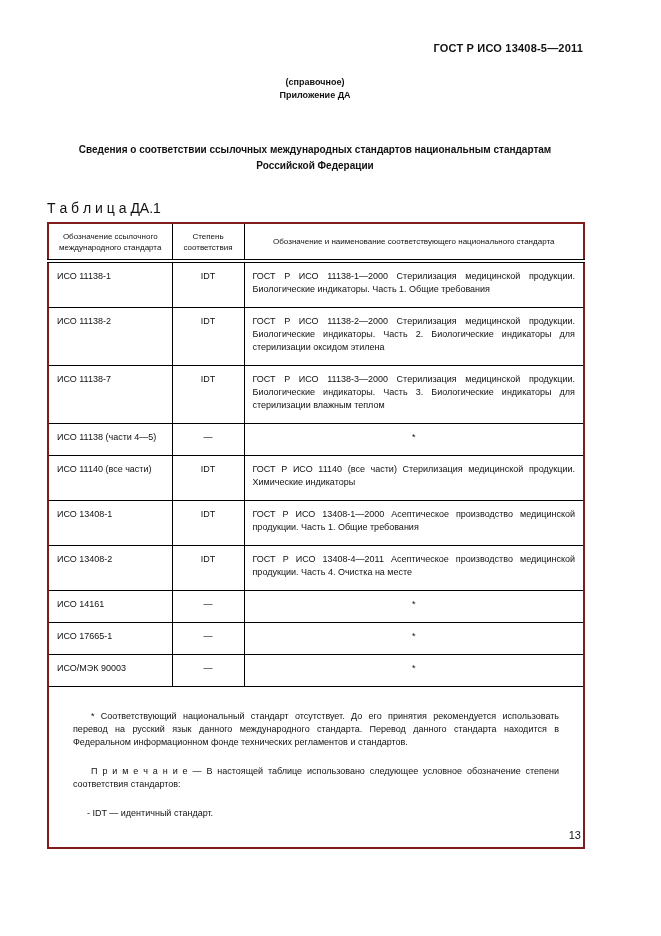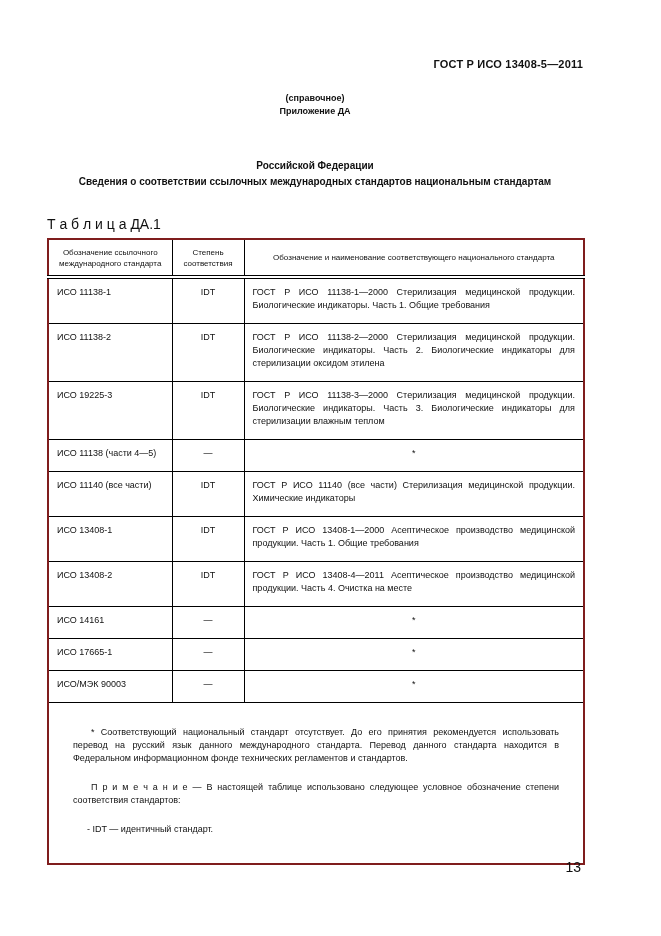--- a/index.html
+++ b/index.html
@@ -8,21 +8,21 @@
     background: #ffffff;
   }
   .page {
     position: relative;
     width: 661px;
     height: 936px;
     background: #ffffff;
     font-family: "Liberation Sans", sans-serif;
     color: #111;
     box-sizing: border-box;
-    padding: 58px 78px 0 47px;
+    padding: 42px 78px 0 47px;
     overflow: hidden;
   }
   .doc-header {
     text-align: right;
     font-weight: bold;
     font-size: 11px;
     letter-spacing: 0.2px;
   }
   .appendix {
     text-align: center;
@@ -83,40 +83,40 @@
   }
   .footnote-cell p {
     margin: 16px;
     text-align: justify;
   }
   .footnote-cell .fnote { text-indent: 18px; }
   .footnote-cell .note  { text-indent: 18px; margin-top: 10px; }
   .footnote-cell .note-item { text-indent: 14px; margin-top: 1px; text-align: left; }
   .page-number {
     position: absolute;
-    top: 859px;
+    top: 829px;
     right: 80px;
-    font-size: 14px;
+    font-size: 11px;
   }
 </style>
 </head>
 <body>
 
 <div class="page">
 
   <div class="doc-header">ГОСТ Р ИСО 13408-5—2011</div>
 
   <div class="appendix">
     <div>(справочное)</div>
     <div>Приложение ДА</div>
   </div>
 
   <div class="doc-title">
+    <div>Сведения о соответствии ссылочных международных стандартов национальным стандартам</div>
     <div>Российской Федерации</div>
-    <div>Сведения о соответствии ссылочных международных стандартов национальным стандартам</div>
   </div>
 
   <div class="table-label">Т а б л и ц а  ДА.1</div>
 
   <table class="ref-table">
     <colgroup>
       <col class="c1">
         <col class="c2">
         <col class="c3">
     </colgroup>
@@ -132,21 +132,21 @@
           <td class="c-ref">ИСО 11138-1</td>
           <td class="c-deg">IDT</td>
           <td class="c-nat">ГОСТ Р ИСО 11138-1—2000  Стерилизация медицинской продукции. Биологические индикаторы. Часть 1. Общие требования</td>
         </tr>
         <tr>
           <td class="c-ref">ИСО 11138-2</td>
           <td class="c-deg">IDT</td>
           <td class="c-nat">ГОСТ Р ИСО 11138-2—2000  Стерилизация медицинской продукции. Биологические индикаторы. Часть 2. Биологические индикаторы для стерилизации оксидом этилена</td>
         </tr>
         <tr>
-          <td class="c-ref">ИСО 19225-3</td>
+          <td class="c-ref">ИСО 11138-7</td>
           <td class="c-deg">IDT</td>
           <td class="c-nat">ГОСТ Р ИСО 11138-3—2000  Стерилизация медицинской продукции. Биологические индикаторы. Часть 3. Биологические индикаторы для стерилизации влажным теплом</td>
         </tr>
         <tr>
           <td class="c-ref">ИСО 11138 (части 4—5)</td>
           <td class="c-deg">—</td>
           <td class="c-nat center">*</td>
         </tr>
         <tr>
           <td class="c-ref">ИСО 11140 (все части)</td>

